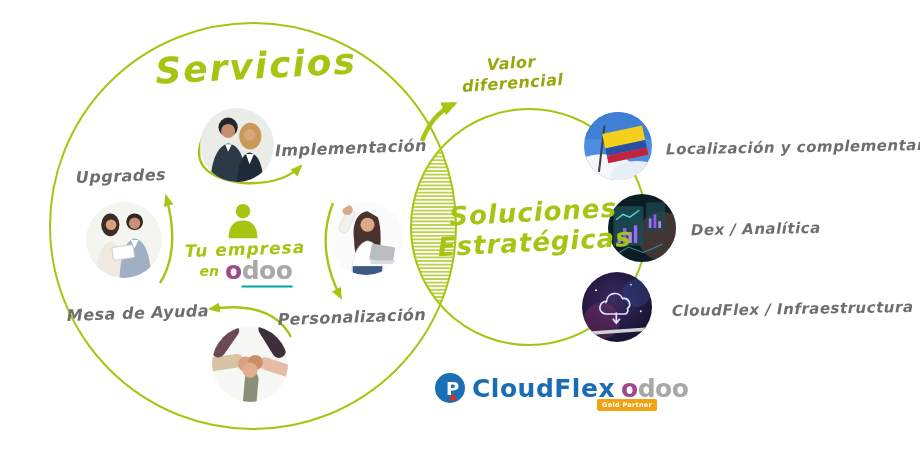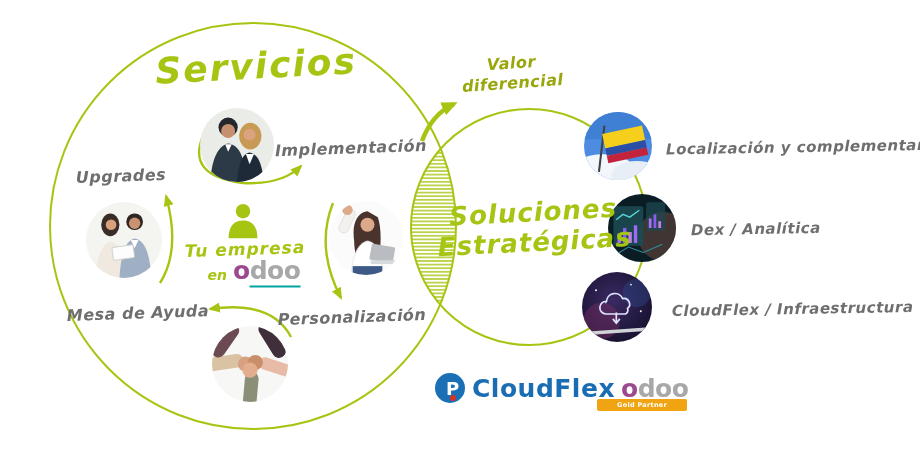--- a/index.html
+++ b/index.html
@@ -23,32 +23,32 @@
        white-space:nowrap;letter-spacing:.5px;font-family:"DejaVu Sans",sans-serif;}
   .lbl-left{transform:translate(0,-50%) rotate(-1deg);}
   .lbl-green{color:var(--green);}
   .title-servicios{font-size:36px;letter-spacing:2px;transform:translate(-50%,-50%) rotate(-3deg);}
   .title-valor{font-size:16px;line-height:1.22;text-align:center;color:var(--olive);
                transform:translate(-50%,-50%) rotate(-4deg);}
   .title-soluciones{font-size:26px;line-height:1.15;text-align:center;letter-spacing:1px;
                transform:translate(-50%,-50%) rotate(-3deg);}
   .center-empresa{font-size:17px;letter-spacing:1px;}
   .en-odoo{position:absolute;left:246px;top:270px;transform:translate(-50%,-50%);
-           display:flex;align-items:flex-end;gap:6px;font-style:italic;font-weight:bold;margin-left:8px;}
+           display:flex;align-items:center;gap:6px;font-style:italic;font-weight:bold;}
   .en-word{font-size:14px;color:var(--green);}
   .odoo-word{font-style:normal;font-weight:bold;font-size:25px;letter-spacing:-0.5px;line-height:1;}
   .odoo-first{color:var(--odoo-purple);}
   .odoo-rest{color:var(--odoo-gray);border-bottom:2px solid var(--teal);padding-bottom:1px;}
   .person-icon{position:absolute;left:226px;top:202px;width:34px;height:37px;}
   .footer{position:absolute;left:434px;top:372px;display:flex;align-items:center;gap:6px;}
   .footer .brand{font-size:25px;font-weight:bold;color:var(--prag-blue);letter-spacing:.5px;}
   .footer .odoo-logo{font-size:25px;font-weight:bold;letter-spacing:-0.5px;position:relative;}
   .footer .odoo-logo .odoo-rest2{color:var(--odoo-gray);}
   .badge{position:absolute;left:597px;top:399px;background:var(--badge-orange);color:#fff;
-         font-size:6.5px;font-weight:bold;padding:2px 20px;border-radius:2px;letter-spacing:.3px;}
+         font-size:6.5px;font-weight:bold;padding:2px 5px;border-radius:2px;letter-spacing:.3px;}
 </style>
 </head>
 <body>
 
 <div class="stage">
 
   <svg class="lines" width="920" height="450" viewBox="0 0 920 450">
     <defs>
       <pattern id="hatchPat" width="8" height="3.6" patternUnits="userSpaceOnUse">
         <line x1="0" y1="1.8" x2="8" y2="1.8" stroke="#a6c513" stroke-width="1.4"></line>

